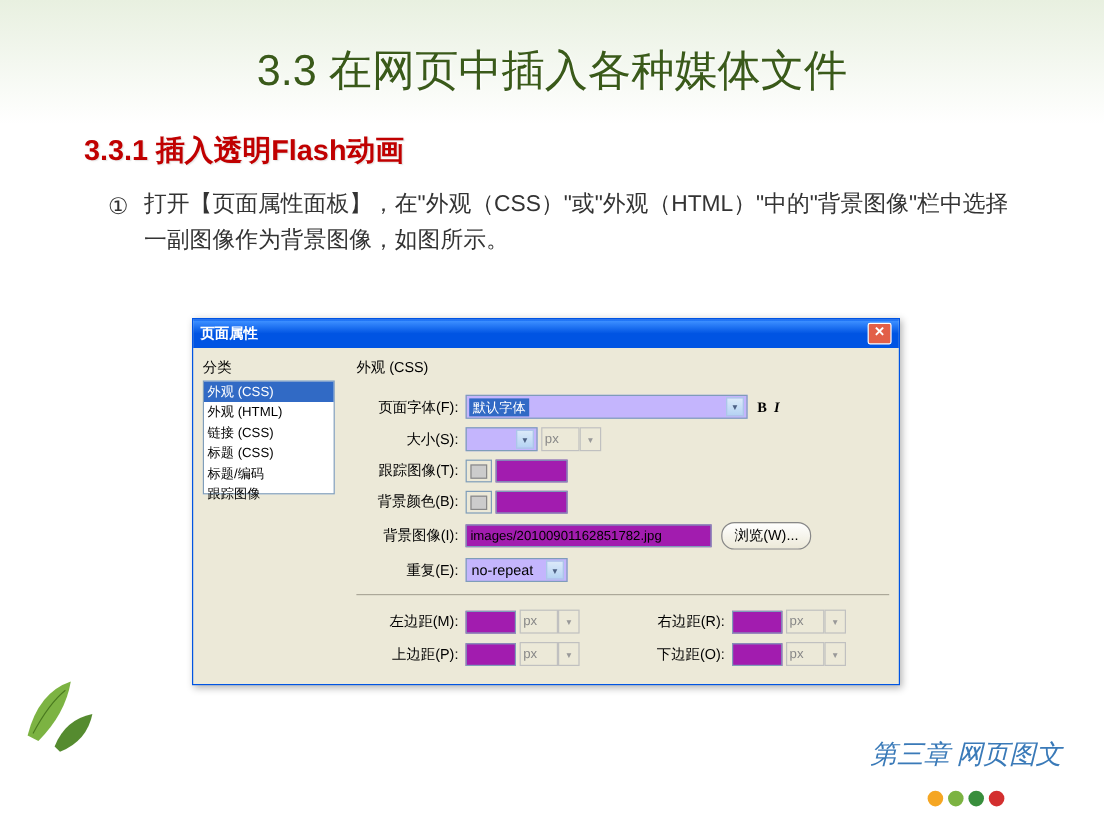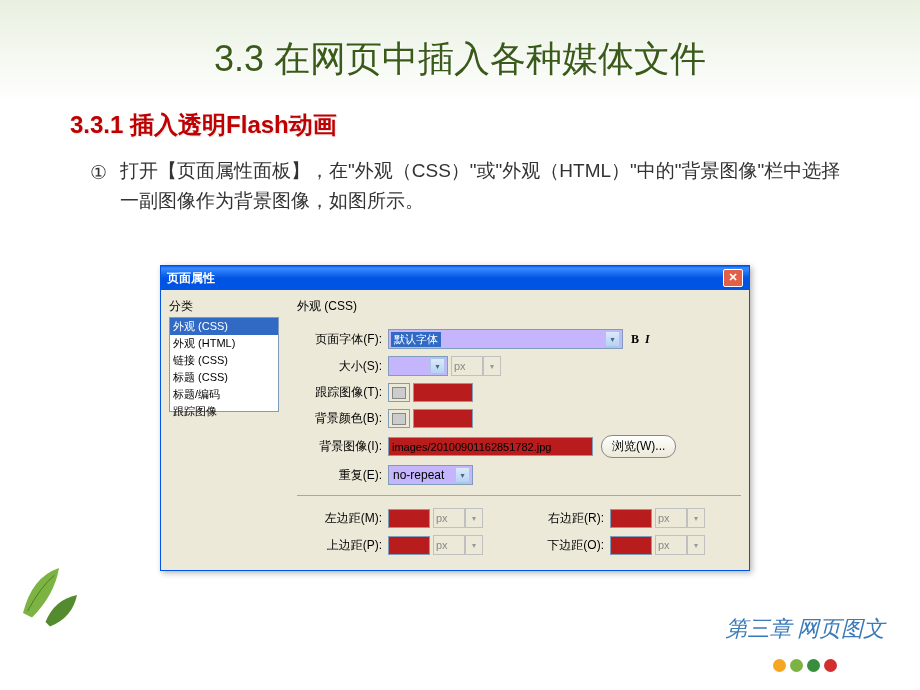--- a/index.html
+++ b/index.html
@@ -115,21 +115,21 @@
       width: 85px;
       text-align: right;
       margin-right: 6px;
       color: #000;
     }
     .text-input {
       border: 1px solid #7f9db9;
       height: 19px;
       padding: 0 3px;
       font-size: 11px;
-      background: #b91c1c;
+      background: #a21caf;
     }
     .text-input.highlighted {
       background: #316ac5;
       color: white;
     }
     .select-box {
       border: 1px solid #7f9db9;
       height: 20px;
       background: #c4b5fd;
       display: inline-flex;

